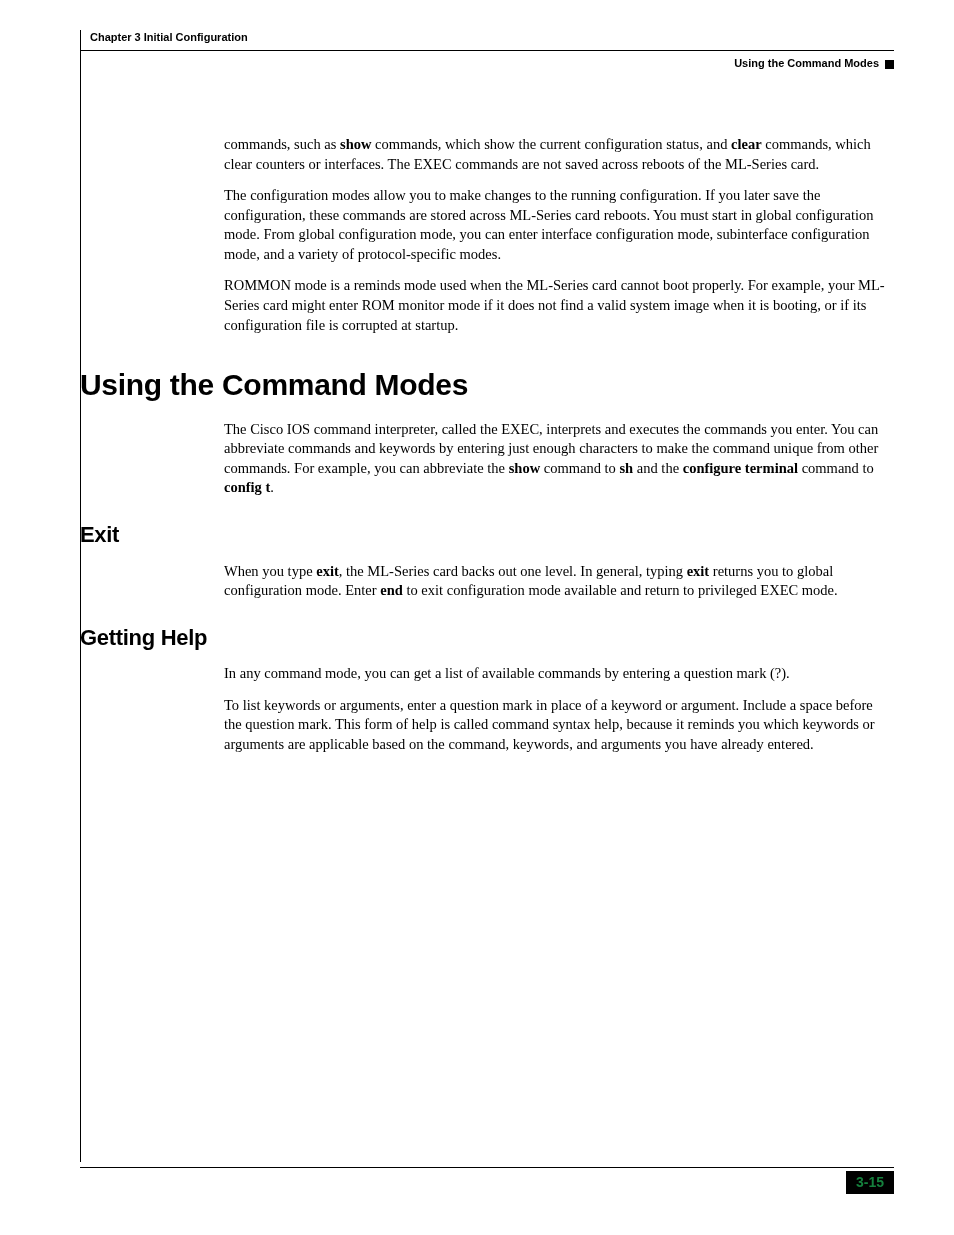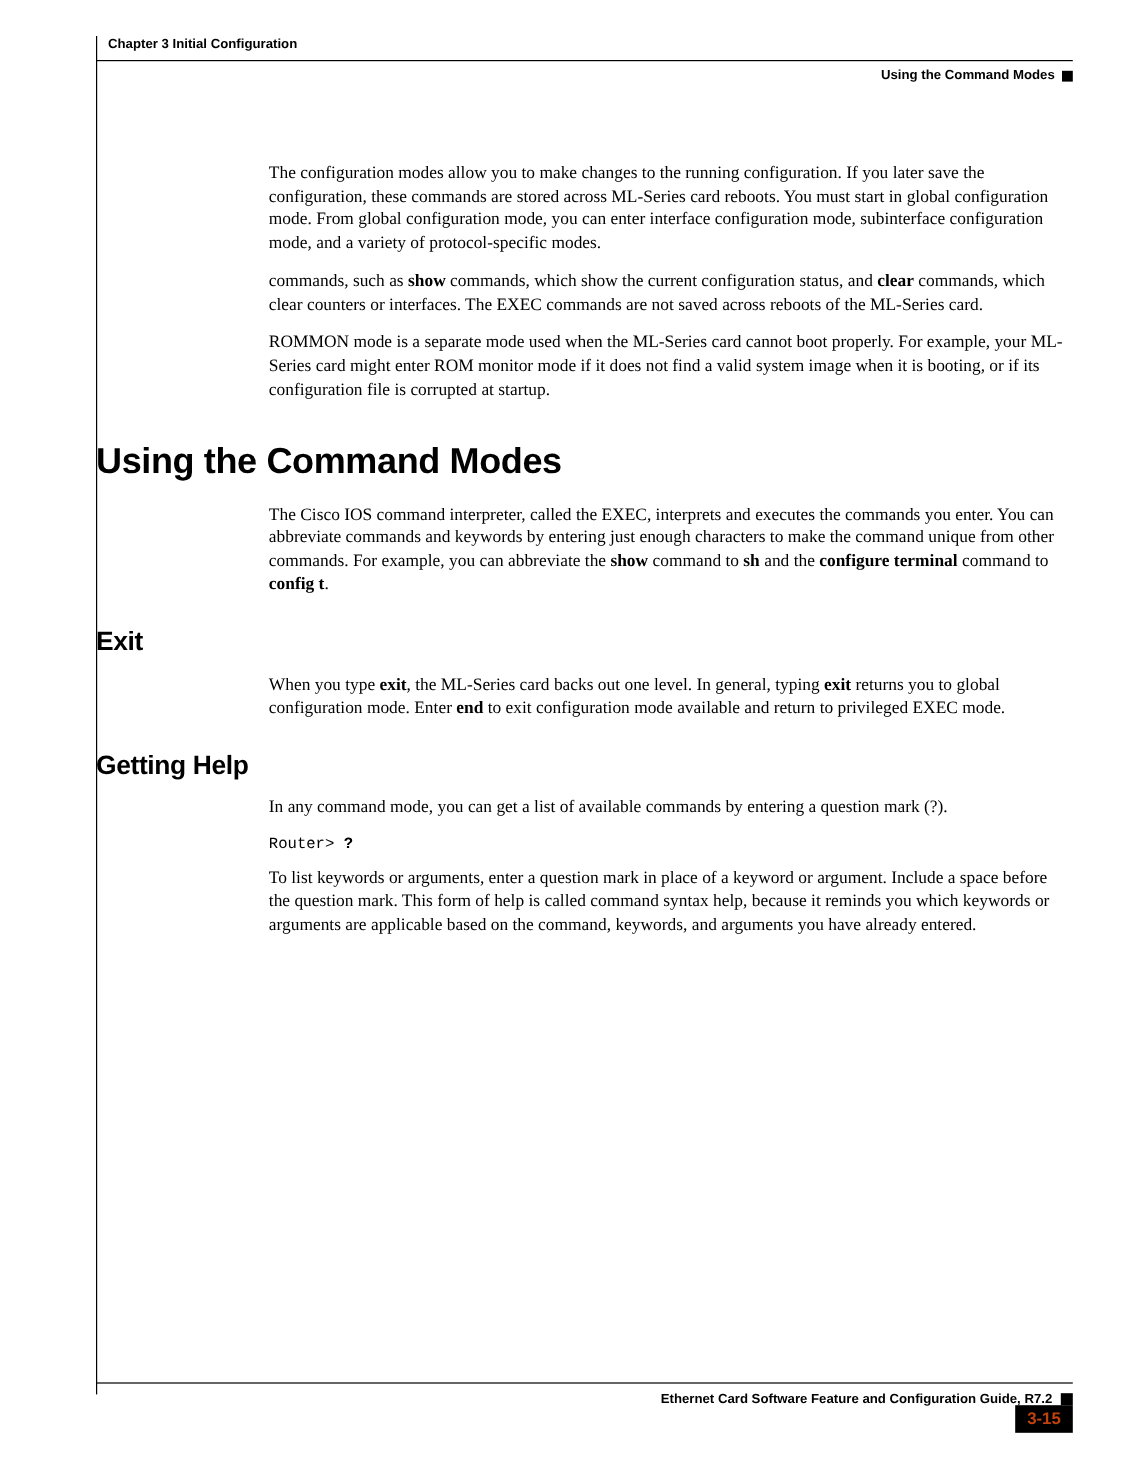--- a/index.html
+++ b/index.html
@@ -115,21 +115,21 @@
     height: 10px;
     background: #000;
     vertical-align: middle;
     margin-right: 4px;
   }
   .page-num {
     position: absolute;
     right: 60px;
     bottom: 14px;
     background: #000;
-    color: #c2410c;
+    color: #15803d;
     font-family: Arial, Helvetica, sans-serif;
     font-weight: bold;
     font-size: 14px;
     padding: 2px 10px;
   }
 </style>
 </head>
 <body>
 
 <div class="page">
@@ -139,44 +139,39 @@
     <div class="chapter">Chapter 3    Initial Configuration</div>
     <div class="hrule"></div>
     <div class="section-crumb">
       <span>Using the Command Modes</span><span class="end-block"></span>
     </div>
   </div>
 
   <div style="height:55px"></div>
 
   <div class="content">
+    <p><span>commands, such as </span><span class="bold">show</span><span> commands, which show the current configuration status, and </span><span class="bold">clear</span><span> commands, which clear counters or interfaces. The EXEC commands are not saved across reboots of the ML-Series card.</span></p>
     <p>The configuration modes allow you to make changes to the running configuration. If you later save the configuration, these commands are stored across ML-Series card reboots. You must start in global configuration mode. From global configuration mode, you can enter interface configuration mode, subinterface configuration mode, and a variety of protocol-specific modes.</p>
-    <p><span>commands, such as </span><span class="bold">show</span><span> commands, which show the current configuration status, and </span><span class="bold">clear</span><span> commands, which clear counters or interfaces. The EXEC commands are not saved across reboots of the ML-Series card.</span></p>
-    <p>ROMMON mode is a separate mode used when the ML-Series card cannot boot properly. For example, your ML-Series card might enter ROM monitor mode if it does not find a valid system image when it is booting, or if its configuration file is corrupted at startup.</p>
+    <p>ROMMON mode is a reminds mode used when the ML-Series card cannot boot properly. For example, your ML-Series card might enter ROM monitor mode if it does not find a valid system image when it is booting, or if its configuration file is corrupted at startup.</p>
   </div>
 
   <h1>Using the Command Modes</h1>
 
   <div class="content">
     <p><span>The Cisco IOS command interpreter, called the EXEC, interprets and executes the commands you enter. You can abbreviate commands and keywords by entering just enough characters to make the command unique from other commands. For example, you can abbreviate the </span><span class="bold">show</span><span> command to </span><span class="bold">sh</span><span> and the </span><span class="bold">configure terminal</span><span> command to </span><span class="bold">config t</span><span>.</span></p>
   </div>
 
   <h2>Exit</h2>
   <div class="content">
     <p><span>When you type </span><span class="bold">exit</span><span>, the ML-Series card backs out one level. In general, typing </span><span class="bold">exit</span><span> returns you to global configuration mode. Enter </span><span class="bold">end</span><span> to exit configuration mode available and return to privileged EXEC mode.</span></p>
   </div>
 
   <h2>Getting Help</h2>
   <div class="content">
     <p>In any command mode, you can get a list of available commands by entering a question mark (?).</p>
-    <div class="mono"><span>Router&gt; </span><span class="bold">?</span></div>
     <p>To list keywords or arguments, enter a question mark in place of a keyword or argument. Include a space before the question mark. This form of help is called command syntax help, because it reminds you which keywords or arguments are applicable based on the command, keywords, and arguments you have already entered.</p>
   </div>
 
   <div class="footer">
     <div class="foot-line"></div>
-    <div class="foot-title">
-      <span>Ethernet Card Software Feature and Configuration Guide, R7.2</span>
-      <span class="foot-block" style="margin-left:4px; margin-right:0;"></span>
-    </div>
   </div>
   <div class="page-num">3-15</div>
 </div>
 
 </body></html>

